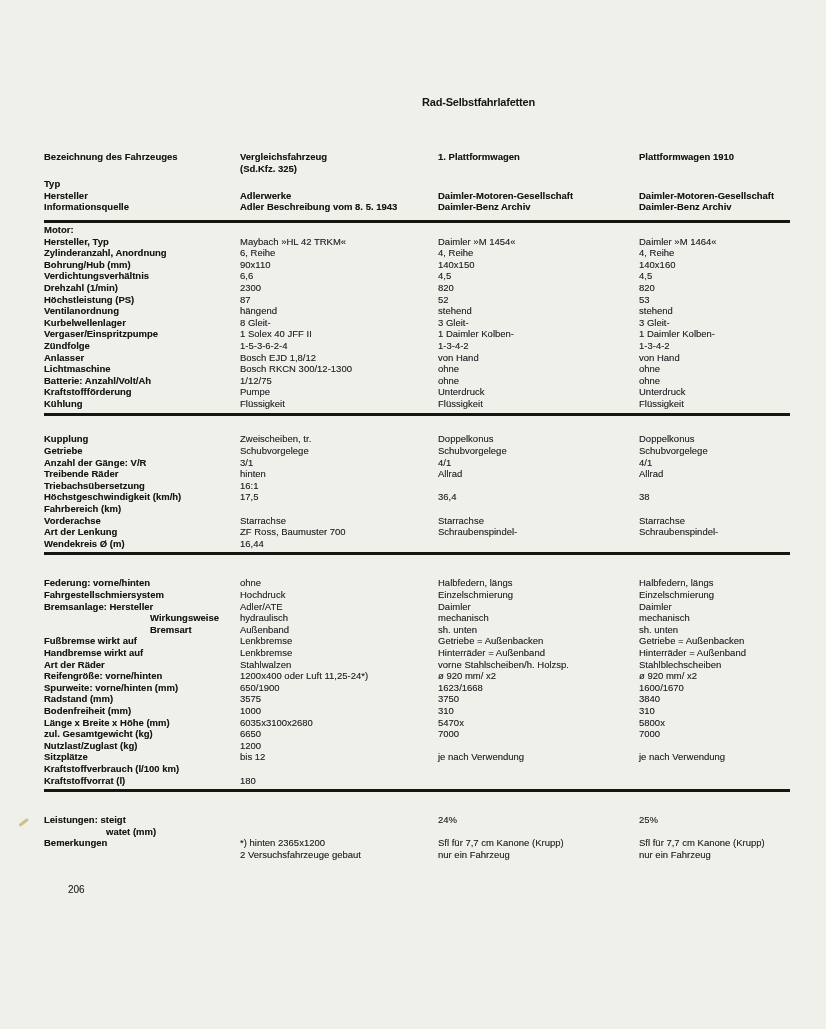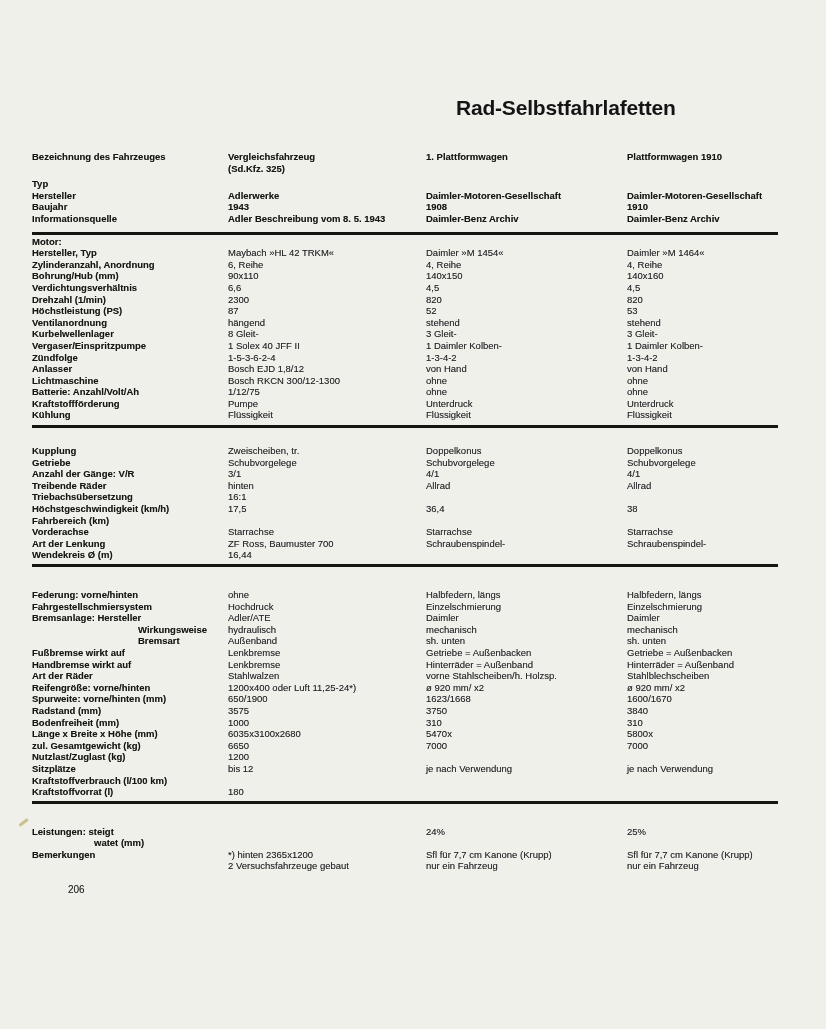--- a/index.html
+++ b/index.html
@@ -1,21 +1,21 @@
 <!DOCTYPE html>
 <html><head>
 <meta charset="utf-8">
 <style>
   html,body{margin:0;padding:0;}
   body{width:826px;height:1029px;overflow:hidden;background:#e6e7e1;}
   .sheet{position:relative;width:826px;height:1029px;background:#eff0ea;
          font-family:"Liberation Sans", sans-serif;color:#1f1f1d;}
-  .page-title{position:absolute;left:456px;top:96px;font-size:21px;font-weight:700;
+  .page-title{position:absolute;left:422px;top:96px;font-size:11px;font-weight:700;
               letter-spacing:-0.2px;color:#141414;}
-  .table{position:absolute;left:32px;top:151px;width:746px;}
+  .table{position:absolute;left:44px;top:151px;width:746px;}
   .section{border-bottom:3px solid #16160f;}
   .section.last{border-bottom:none;}
   .sec-0{padding-bottom:7px;}
   .sec-1{padding-top:1px;padding-bottom:4px;}
   .sec-2{padding-top:17px;padding-bottom:3px;}
   .sec-3{padding-top:22px;padding-bottom:3px;}
   .sec-4{padding-top:22px;padding-bottom:10px;}
   .row{display:grid;grid-template-columns:196px 198px 201px 1fr;}
   .cell{font-size:9.5px;line-height:11.6px;white-space:pre-line;
         text-shadow:0 0 .4px rgba(20,20,20,.4);}
@@ -51,26 +51,20 @@
           <div class="cell val"></div>
           <div class="cell val"></div>
         </div>
         <div class="row">
           <div class="cell lbl">Hersteller</div>
           <div class="cell val">Adlerwerke</div>
           <div class="cell val">Daimler-Motoren-Gesellschaft</div>
           <div class="cell val">Daimler-Motoren-Gesellschaft</div>
         </div>
         <div class="row">
-          <div class="cell lbl">Baujahr</div>
-          <div class="cell val">1943</div>
-          <div class="cell val">1908</div>
-          <div class="cell val">1910</div>
-        </div>
-        <div class="row">
           <div class="cell lbl">Informationsquelle</div>
           <div class="cell val">Adler Beschreibung vom 8. 5. 1943</div>
           <div class="cell val">Daimler-Benz Archiv</div>
           <div class="cell val">Daimler-Benz Archiv</div>
         </div>
       </div>
       <div class="section sec-1">
         <div class="row">
           <div class="cell lbl">Motor:</div>
           <div class="cell val"></div>

